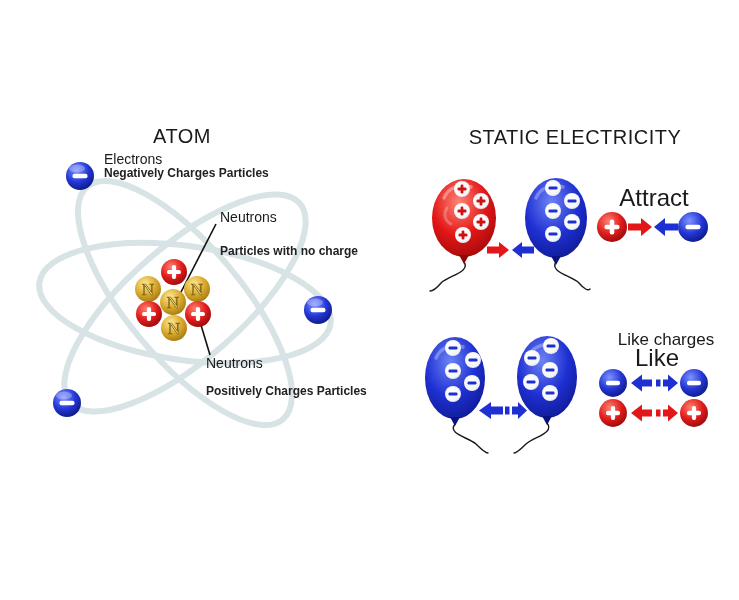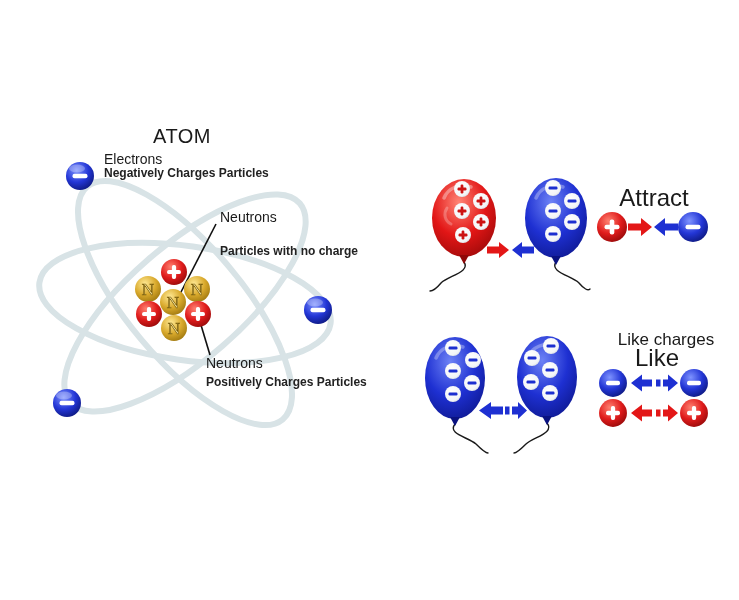--- a/index.html
+++ b/index.html
@@ -202,27 +202,28 @@
       <use href="#protonBig" transform="translate(613,413) scale(0.93)"></use>
       <polygon points="652,409.5 642,409.5 642,404.5 631,413 642,421.5 642,416.5 652,416.5" fill="#e31717"></polygon>
       <rect x="656" y="409.5" width="4.5" height="7" fill="#e31717"></rect>
       <polygon points="663,409.5 668,409.5 668,404.5 678,413 668,421.5 668,416.5 663,416.5" fill="#e31717"></polygon>
       <use href="#protonBig" transform="translate(694,413) scale(0.93)"></use>
     </g>
   </g>
 </svg>
 
   <div class="lbl title" style="left:182px;top:126px;">ATOM</div>
+  <div class="lbl title" style="left:575px;top:127px;">STATIC ELECTRICITY</div>
 
   <div class="lbl name" style="left:104px;top:152px;">Electrons</div>
   <div class="lbl sub" style="left:104px;top:167px;">Negatively Charges Particles</div>
 
   <div class="lbl name" style="left:220px;top:210px;">Neutrons</div>
   <div class="lbl sub" style="left:220px;top:225px;margin-top:20px;">Particles with no charge</div>
 
   <div class="lbl name" style="left:206px;top:356px;">Neutrons</div>
-  <div class="lbl sub" style="left:206px;top:376px;">Positively Charges Particles</div>
+  <div class="lbl sub" style="left:206px;top:385px;">Positively Charges Particles</div>
 
   <div class="lbl action" style="left:654px;top:185px;">Attract</div>
 
   <div class="lbl heading" style="left:666px;top:331px;">Like charges</div>
   <div class="lbl action" style="left:657px;top:345px;">Like</div>
 </div>
 
 </body></html>

